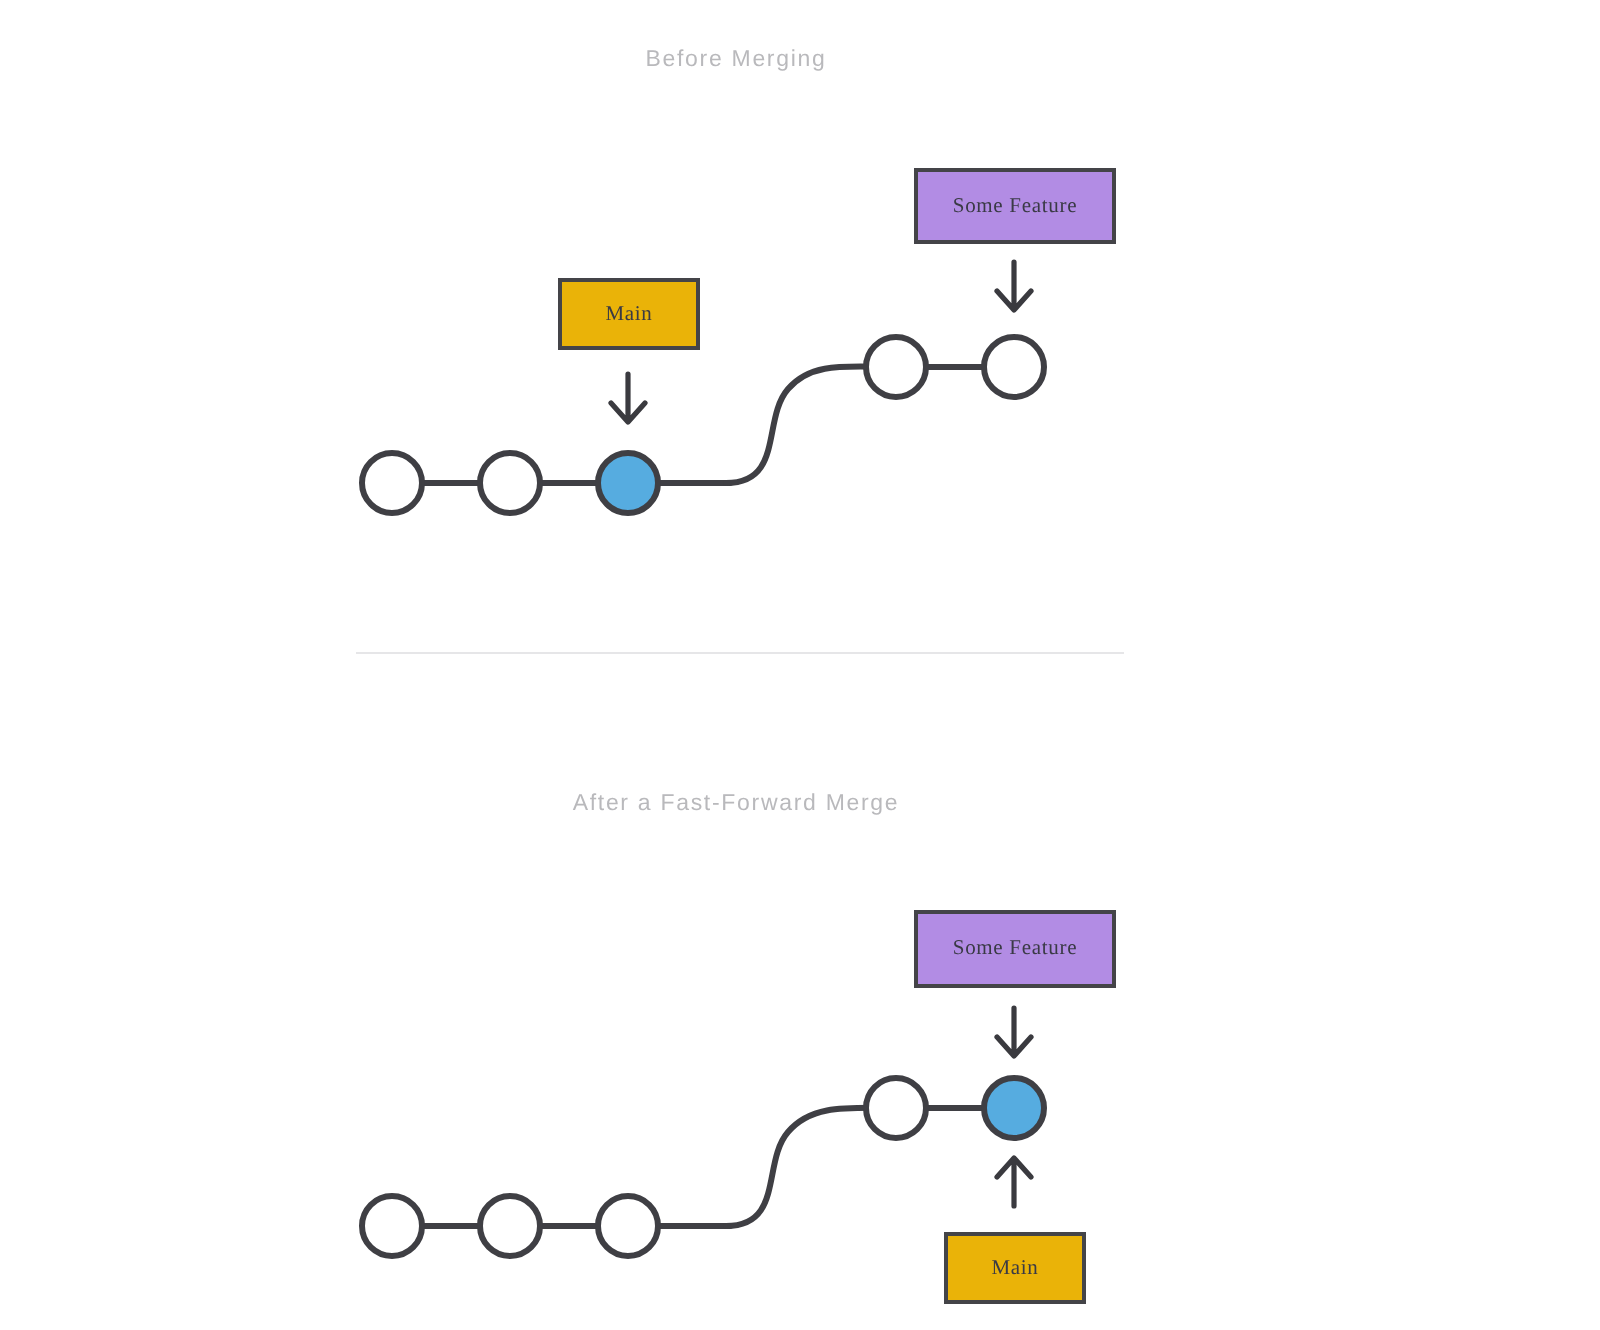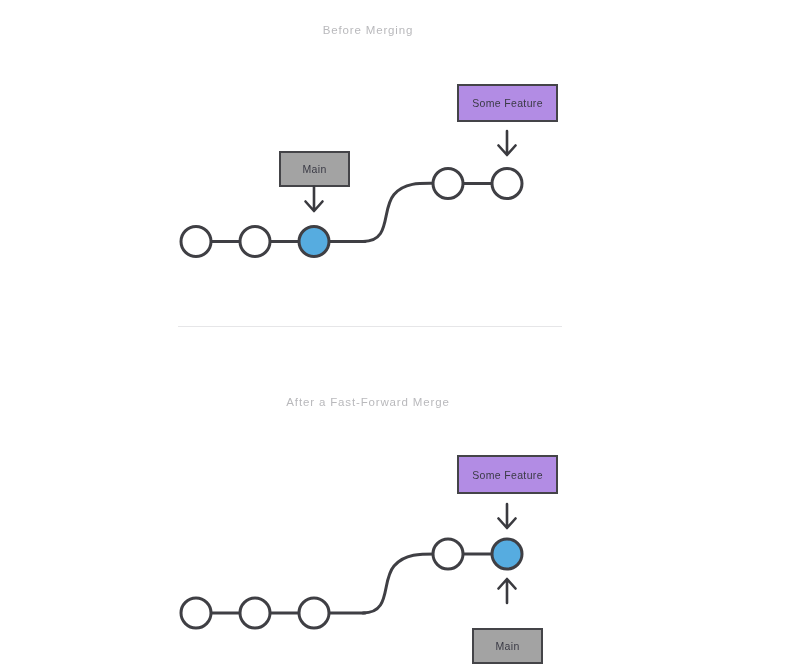--- a/index.html
+++ b/index.html
@@ -65,26 +65,25 @@
   .label-box {
     position: absolute;
     box-sizing: border-box;
     border: 2px solid #444448;
     display: flex;
     align-items: center;
     justify-content: center;
     font-size: 10.5px;
     letter-spacing: 0.35px;
     color: #3a3a45;
-    font-family: Liberation Sans, sans-serif;
+    font-family: Liberation Serif, serif;
     white-space: nowrap;
   }
   .label-main {
-    background: #a3a3a3;
-    margin-top: 12px;
+    background: #eab308;
   }
   .label-feature {
     background: #b28ce4;
   }
 
   
   #box-main-top      { left: 279px; top: 139px; width: 71px;  height: 36px; }
   #box-feature-top   { left: 457px; top: 84px;  width: 101px; height: 38px; }
 
   

